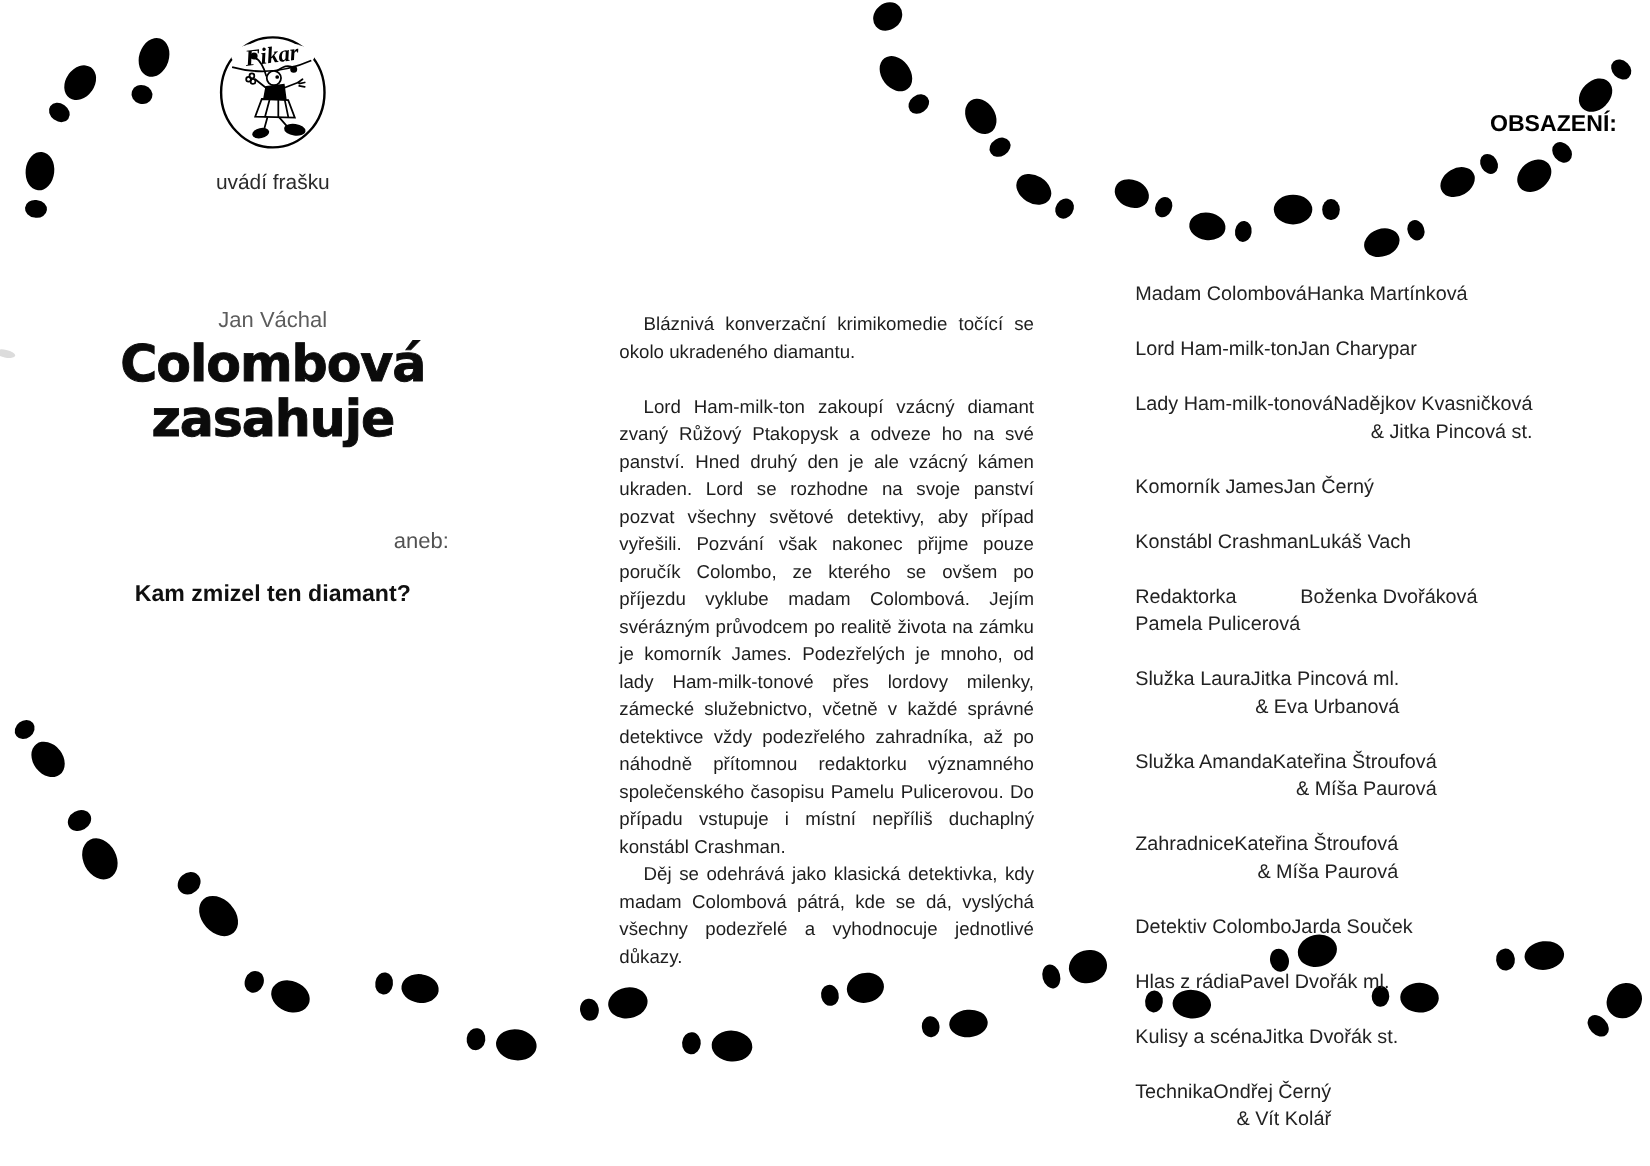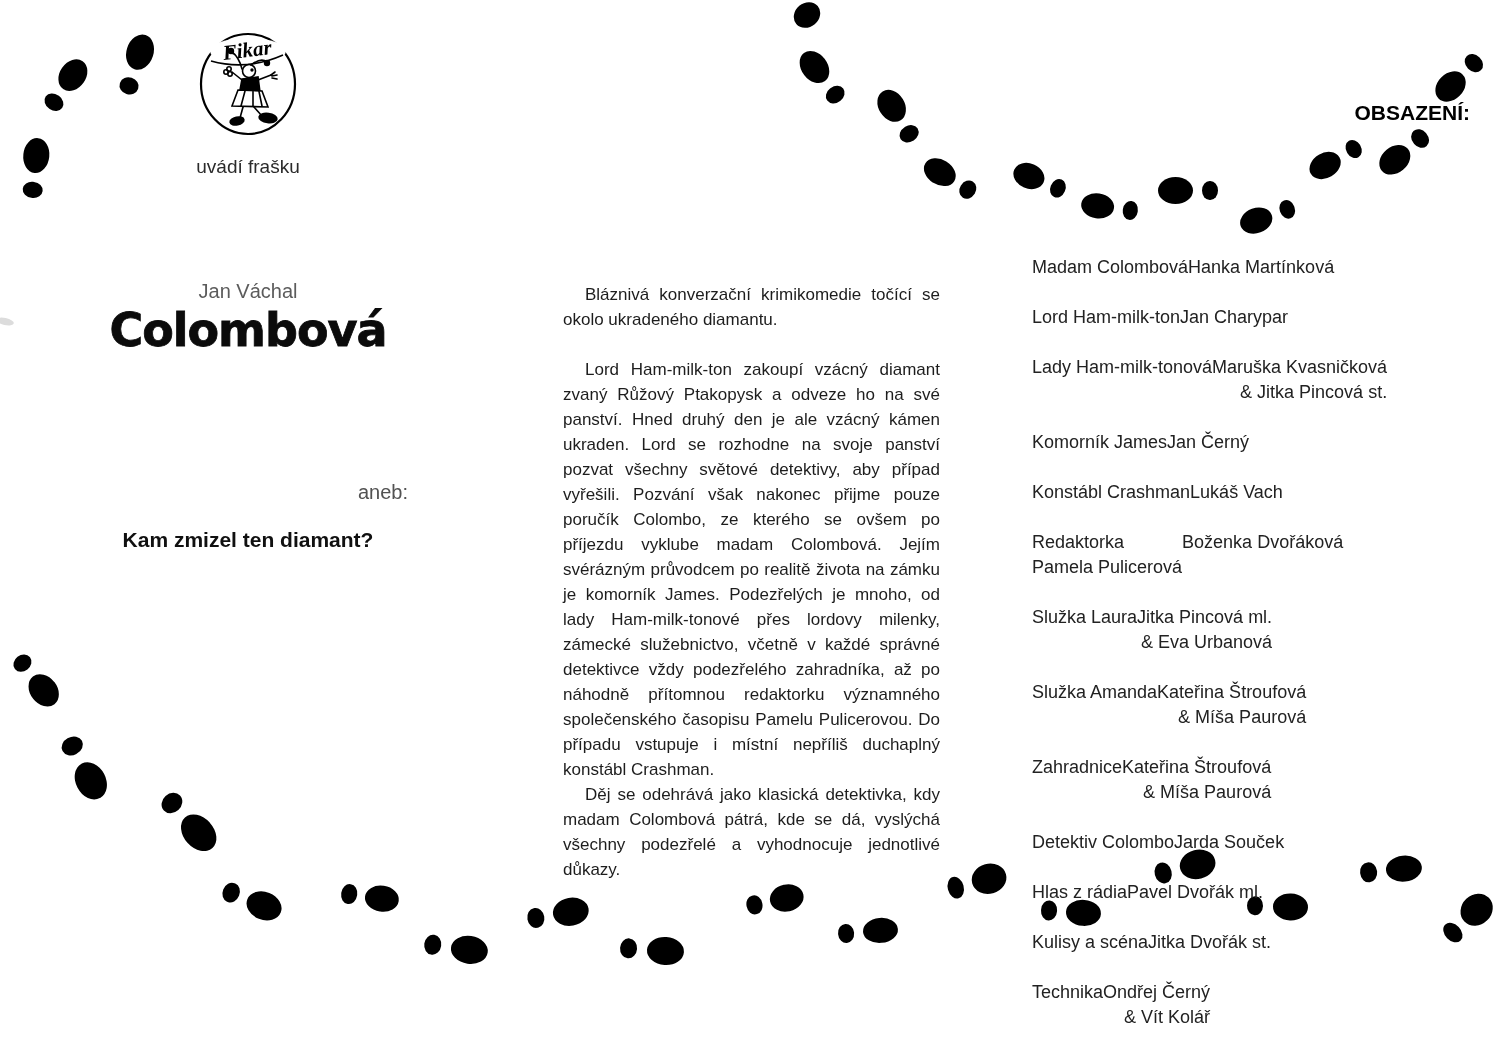--- a/index.html
+++ b/index.html
@@ -203,20 +203,21 @@
 </div>
 
 <div class="publisher">
   <div>uvádí frašku</div>
 </div>
 
 <div class="author">Jan Váchal</div>
 
 <div class="main-title">
   <div>Colombová</div>
+  <div>zasahuje</div>
 </div>
 
 <div class="aneb">aneb:</div>
 <div class="subtitle">Kam zmizel ten diamant?</div>
 
 <div class="synopsis">
   <p class="p-gap">Bláznivá konverzační krimikomedie točící se okolo ukradeného diamantu.</p>
   <p>Lord Ham-milk-ton zakoupí vzácný diamant zvaný Růžový Ptakopysk a odveze ho na své panství. Hned druhý den je ale vzácný kámen ukraden. Lord se rozhodne na svoje panství pozvat všechny světové detektivy, aby případ vyřešili. Pozvání však nakonec přijme pouze poručík Colombo, ze kterého se ovšem po příjezdu vyklube madam Colombová. Jejím svérázným průvodcem po realitě života na zámku je komorník James. Podezřelých je mnoho, od lady Ham-milk-tonové přes lordovy milenky, zámecké služebnictvo, včetně v každé správné detektivce vždy podezřelého zahradníka, až po náhodně přítomnou redaktorku významného společenského časopisu Pamelu Pulicerovou. Do případu vstupuje i místní nepříliš duchaplný konstábl Crashman.</p>
   <p>Děj se odehrává jako klasická detektivka, kdy madam Colombová pátrá, kde se dá, vyslýchá všechny podezřelé a vyhodnocuje jednotlivé důkazy.</p>
 </div>
@@ -238,21 +239,21 @@
       </div>
       <div class="cast-name">
         <div class="cline">Jan Charypar</div>
       </div>
     </div>
   <div class="cast-row">
       <div class="cast-role">
         <div class="cline">Lady Ham-milk-tonová</div>
       </div>
       <div class="cast-name">
-        <div class="cline">Maruška Kvasničková</div>
+        <div class="cline">Nadějkov Kvasničková</div>
         <div class="cline">&amp; Jitka Pincová st.</div>
       </div>
     </div>
   <div class="cast-row">
       <div class="cast-role">
         <div class="cline">Komorník James</div>
       </div>
       <div class="cast-name">
         <div class="cline">Jan Černý</div>
       </div>

